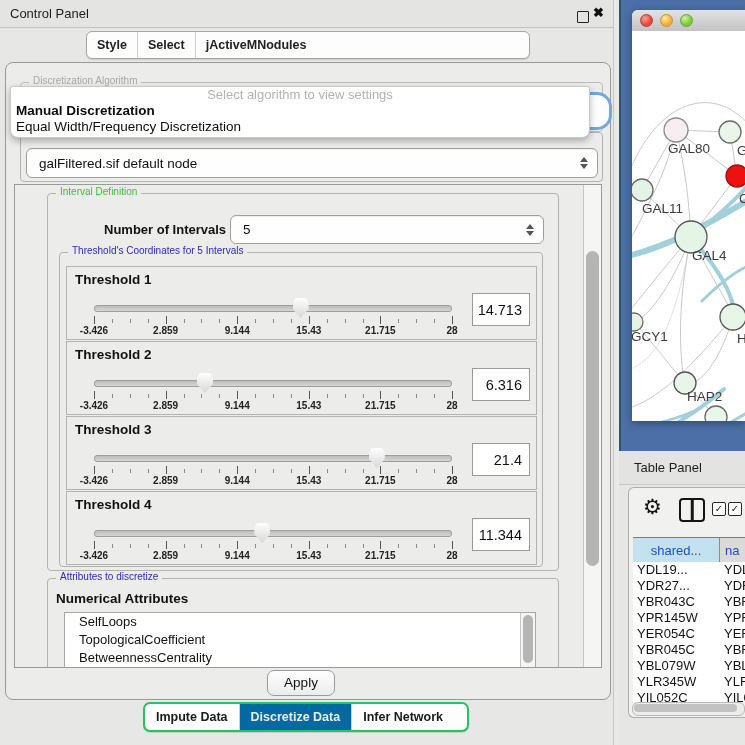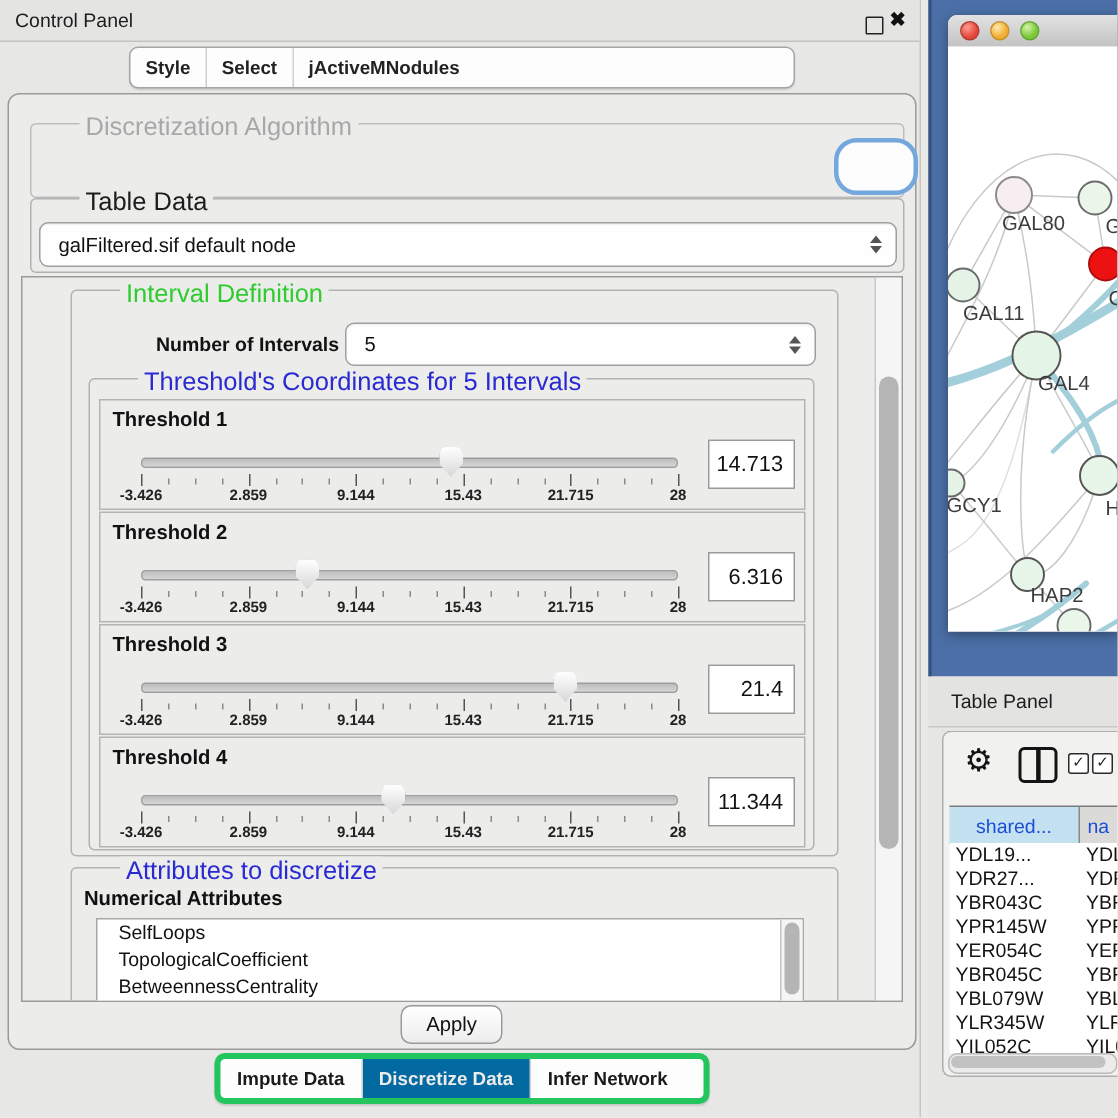--- a/index.html
+++ b/index.html
@@ -26,21 +26,21 @@
     border-right:1px solid #cfcfcf;white-space:nowrap;}
   .tab:last-child{border-right:none;}
   .tab.sel{background:#8d8d8d;color:#ededed;font-weight:normal;border-right:none;}
   .tab .ticon{margin-right:6px;display:inline-flex;}
 
   
   .cp-outer{left:5px;top:62px;width:604px;height:636px;background:#ececea;border:1px solid #9a9a9a;border-radius:8px;}
 
   
   .group{border:1px solid #b2b2b2;border-radius:4px;}
-  .gtitle{position:absolute;top:-8px;left:8px;background:#ececea;padding:0 4px;font-size:17px;white-space:nowrap;margin-left:24px;}
+  .gtitle{position:absolute;top:-8px;left:8px;background:#ececea;padding:0 4px;font-size:10px;white-space:nowrap;}
   .gtitle.green{color:#2ecc2e;}
   .gtitle.blue{color:#2a2ad2;}
   .gtitle.ghost{color:#a8a8a8;}
 
   
   .disc-group{left:20px;top:82px;width:581px;height:48px;border-color:#bdbdbd;z-index:1;}
   .combo-focus{left:556px;top:92px;width:50px;height:32px;border:3px solid #74a7dd;border-radius:15px;background:#fdfdfd;z-index:5;}
 
   
   .popup{left:10px;top:86px;width:578px;height:50px;background:#ffffff;border:1px solid #c9c9c9;
@@ -89,21 +89,21 @@
   .num-attr-label{position:absolute;left:8px;top:12px;font-size:13.5px;font-weight:bold;color:#111;}
   .attr-list{position:absolute;left:16px;top:33px;width:470px;height:85px;background:#ffffff;border:1px solid #a8a8a8;overflow:hidden;}
   .attr-item{padding-left:14px;line-height:18px;font-size:13px;color:#111;white-space:nowrap;}
   .attr-list .vsb-track{width:14px;}
   .attr-list .vsb-thumb{top:2px;height:48px;width:10px;}
 
   .apply-btn{left:267px;top:670px;width:66px;height:24px;background:linear-gradient(#ffffff,#ececec);
     border:1px solid #9a9a9a;border-radius:7px;font-size:13.5px;color:#111;text-align:center;line-height:23px;}
 
   
-  .bottom-tabbar{left:143px;top:702px;width:322px;height:26px;background:#fdfdfd;border:4px solid #22c55e;
+  .bottom-tabbar{left:143px;top:702px;width:322px;height:26px;background:#fdfdfd;border:2px solid #22c55e;
     border-radius:7px;display:flex;overflow:hidden;box-shadow:0 1px 1px rgba(0,0,0,.12);}
   .btab{display:flex;align-items:center;padding:0 11px;font-size:12.5px;font-weight:bold;color:#1b1b1b;
     border-right:1px solid #cfcfcf;white-space:nowrap;}
   .btab:last-child{border-right:none;}
   .btab.sel{background:#0369a1;color:#ececec;font-weight:bold;}
 
   
   .right-region{left:619px;top:0;width:126px;height:745px;background:#e6e6e4;}
   .net-blue{left:619px;top:0;width:126px;height:451px;background:#4b6fa6;border-left:2px solid #33507e;}
   .mac-window{left:632px;top:10px;width:113px;height:411px;background:#ffffff;border-radius:6px 0 0 0;
@@ -165,20 +165,25 @@
       </div>
   </div>
 
   <div class="abs cp-outer"></div>
 
   <div class="abs group disc-group">
     <span class="gtitle ghost">Discretization Algorithm</span>
   </div>
   <div class="abs combo-focus"></div>
 
+  <div class="abs popup">
+    <div class="prompt">Select algorithm to view settings</div>
+    <div class="item bold">Manual Discretization</div>
+    <div class="item">Equal Width/Frequency Discretization</div>
+  </div>
 
   <div class="abs group td-group">
     <span class="gtitle">Table Data</span>
     <div class="combo td-combo">
       <span class="ctext">galFiltered.sif default node</span>
       <span class="spinner">
           <span class="up"></span>
           <span class="dn"></span>
         </span>
     </div>

